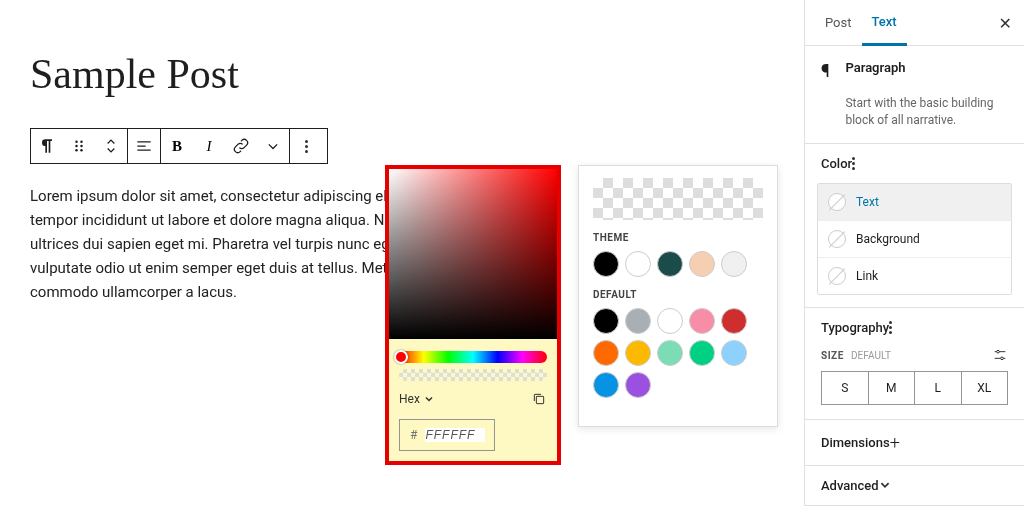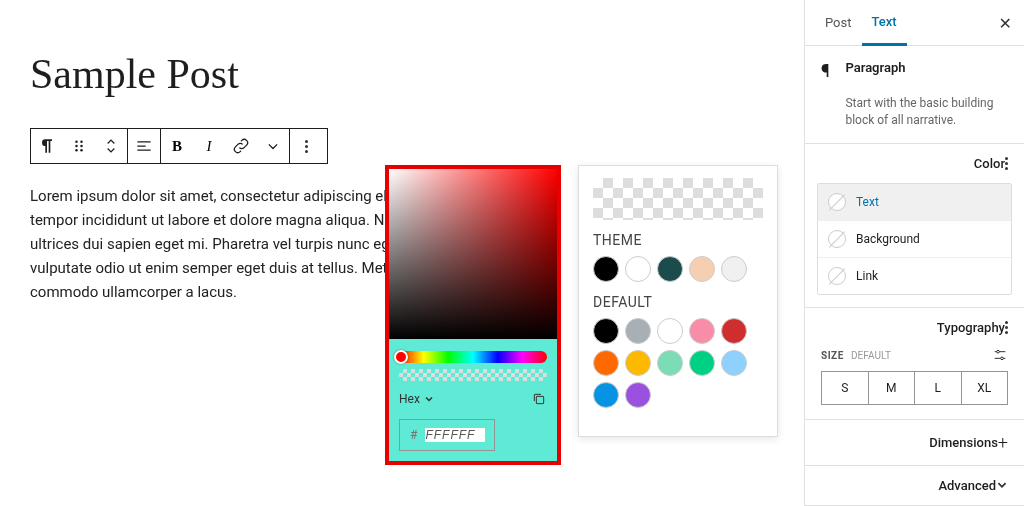--- a/index.html
+++ b/index.html
@@ -12,53 +12,53 @@
     .toolbar-group { display: flex; border-right: 1px solid #1e1e1e; }
     .toolbar-group:last-child { border-right: none; }
     .toolbar-btn { width: 32px; height: 34px; display: flex; align-items: center; justify-content: center; cursor: pointer; background: #fff; border: none; }
     .toolbar-btn svg { width: 20px; height: 20px; }
     .toolbar-btn.bold { font-weight: 700; font-size: 15px; font-family: Georgia, serif; }
     .toolbar-btn.italic { font-style: italic; font-size: 15px; font-family: Georgia, serif; }
     
     .paragraph-content { font-size: 15px; line-height: 1.6; color: #222; width: 530px; }
     
     
-    .color-picker-custom { position: absolute; left: 385px; top: 165px; width: 176px; background: #5eead4; border: 4px solid #e60000; padding-bottom: 10px; }
+    .color-picker-custom { position: absolute; left: 385px; top: 165px; width: 176px; background: #fef9c3; border: 4px solid #e60000; padding-bottom: 10px; }
     .saturation-area { width: 100%; height: 170px; position: relative; background: linear-gradient(to top, #000, transparent), linear-gradient(to right, #fff, #ff0000); }
     .hue-slider { margin: 12px 10px 6px; height: 12px; border-radius: 8px; background: linear-gradient(to right, #f00, #ff0, #0f0, #0ff, #00f, #f0f, #f00); position: relative; }
     .hue-handle { position: absolute; left: 2px; top: 50%; transform: translate(-50%, -50%); width: 14px; height: 14px; border-radius: 50%; background: #f00; border: 2px solid #fff; box-shadow: 0 0 2px rgba(0,0,0,0.5); }
     .alpha-slider { margin: 0 10px 10px; height: 12px; border-radius: 8px; background-image: linear-gradient(45deg, #ddd 25%, transparent 25%), linear-gradient(-45deg, #ddd 25%, transparent 25%), linear-gradient(45deg, transparent 75%, #ddd 75%), linear-gradient(-45deg, transparent 75%, #ddd 75%); background-size: 8px 8px; background-position: 0 0, 0 4px, 4px -4px, -4px 0; }
     .hex-row { display: flex; align-items: center; justify-content: space-between; margin: 10px 10px 12px; }
     .hex-label-wrap { display: flex; align-items: center; gap: 4px; font-size: 12px; color: #333; }
     .copy-icon { width: 16px; height: 16px; }
     .hex-input-wrap { margin: 0 10px; border: 1px solid #949494; padding: 8px 10px; display: flex; align-items: center; gap: 8px; width: 96px; }
     .hex-hash { color: #757575; font-size: 12px; }
     .hex-input { border: none; outline: none; font-size: 12px; letter-spacing: 1px; width: 60px; color: #555; font-style: italic; }
     
     
     .swatch-popover { position: absolute; left: 578px; top: 165px; width: 200px; background: #fff; border: 1px solid #ddd; padding: 12px 14px 16px; box-shadow: 0 2px 8px rgba(0,0,0,0.1); }
     .transparent-swatch { width: 100%; height: 42px; background-image: linear-gradient(45deg, #ddd 25%, transparent 25%), linear-gradient(-45deg, #ddd 25%, transparent 25%), linear-gradient(45deg, transparent 75%, #ddd 75%), linear-gradient(-45deg, transparent 75%, #ddd 75%); background-size: 20px 20px; background-position: 0 0, 0 10px, 10px -10px, -10px 0; margin-bottom: 12px; cursor: pointer; }
-    .swatch-heading { font-size: 14px; font-weight: 400; letter-spacing: 0.5px; color: #444; margin-bottom: 8px; }
+    .swatch-heading { font-size: 10px; font-weight: 700; letter-spacing: 0.5px; color: #444; margin-bottom: 8px; }
     .swatch-row { display: flex; gap: 6px; margin-bottom: 12px; flex-wrap: wrap; }
     .swatch { width: 26px; height: 26px; border-radius: 50%; border: 1px solid #ccc; cursor: pointer; }
     
     
     .inspector { position: absolute; right: 0; top: 0; width: 220px; height: 506px; border-left: 1px solid #e0e0e0; background: #fff; }
     .tabs { display: flex; align-items: center; border-bottom: 1px solid #e0e0e0; padding: 0 10px; position: relative; }
     .tab { padding: 14px 10px; font-size: 13px; color: #555; cursor: pointer; }
     .tab.active { color: #0073aa; border-bottom: 3px solid #0073aa; margin-bottom: -1px; font-weight: 500; }
     .close-x { position: absolute; right: 12px; top: 14px; cursor: pointer; font-size: 16px; color: #333; }
     
     .block-desc { padding: 14px 16px; display: flex; gap: 12px; border-bottom: 1px solid #e0e0e0; }
     .block-icon { font-size: 18px; width: 20px; }
     .block-title { font-size: 13px; font-weight: 600; margin-bottom: 20px; }
     .block-sub { font-size: 12px; color: #666; line-height: 1.4; }
     
     .panel { border-bottom: 1px solid #e0e0e0; }
-    .panel-header { display: flex; align-items: center; justify-content: flex-end; padding: 12px 16px; cursor: pointer; }
+    .panel-header { display: flex; align-items: center; justify-content: flex-start; padding: 12px 16px; cursor: pointer; }
     .panel-title { font-size: 13px; font-weight: 500; }
     .panel-body { padding: 0 12px 12px; }
     
     .color-rows { border: 1px solid #ddd; border-radius: 2px; }
     .color-row { display: flex; align-items: center; gap: 10px; padding: 9px 10px; border-bottom: 1px solid #eee; cursor: pointer; font-size: 12px; }
     .color-row:last-child { border-bottom: none; }
     .color-row.selected { background: #f0f0f0; }
     .color-circle { width: 18px; height: 18px; border-radius: 50%; border: 1px solid #ccc; position: relative; background: #fff; }
     .color-circle.empty::after { content: ''; position: absolute; width: 22px; height: 1px; background: #ccc; transform: rotate(-45deg); top: 8px; left: -3px; }
     .color-text { color: #0073aa; }

